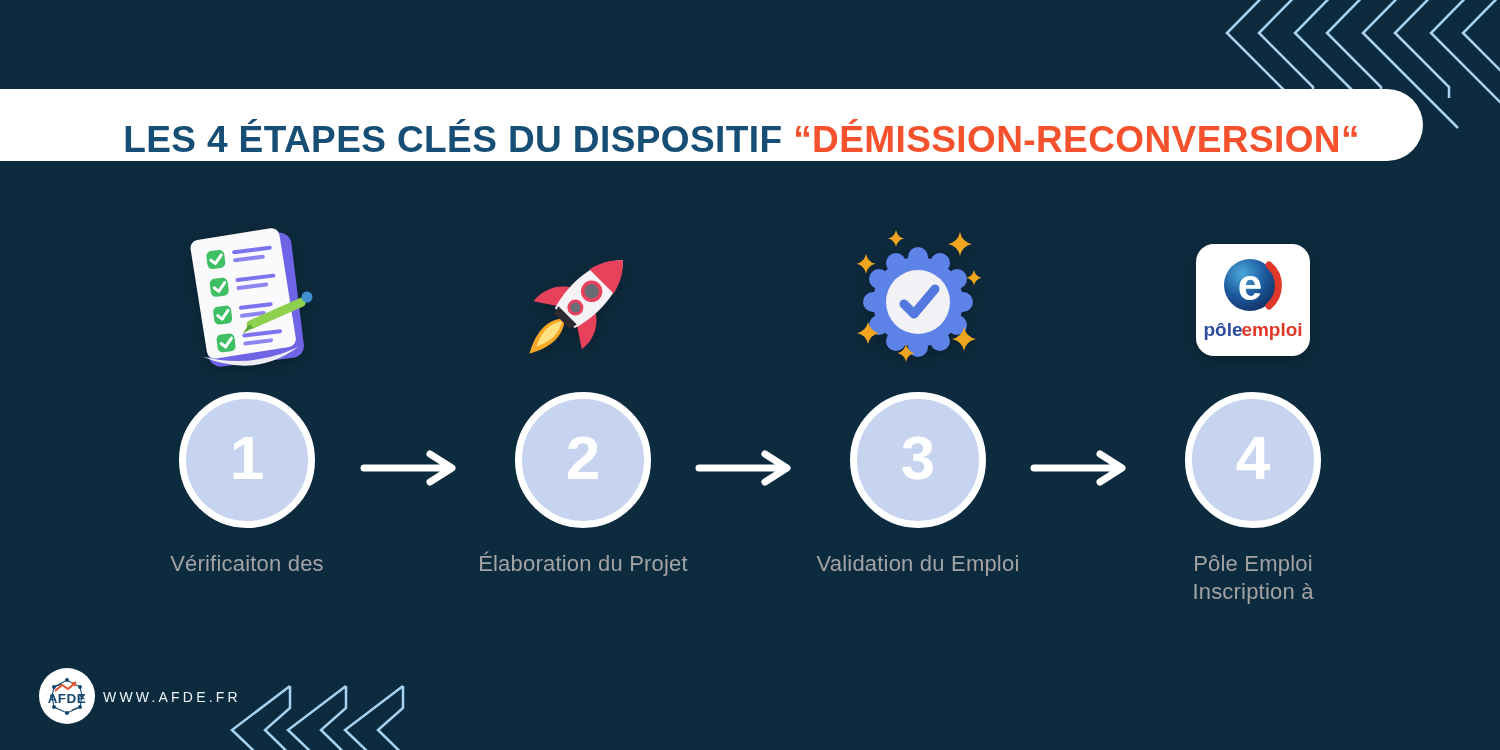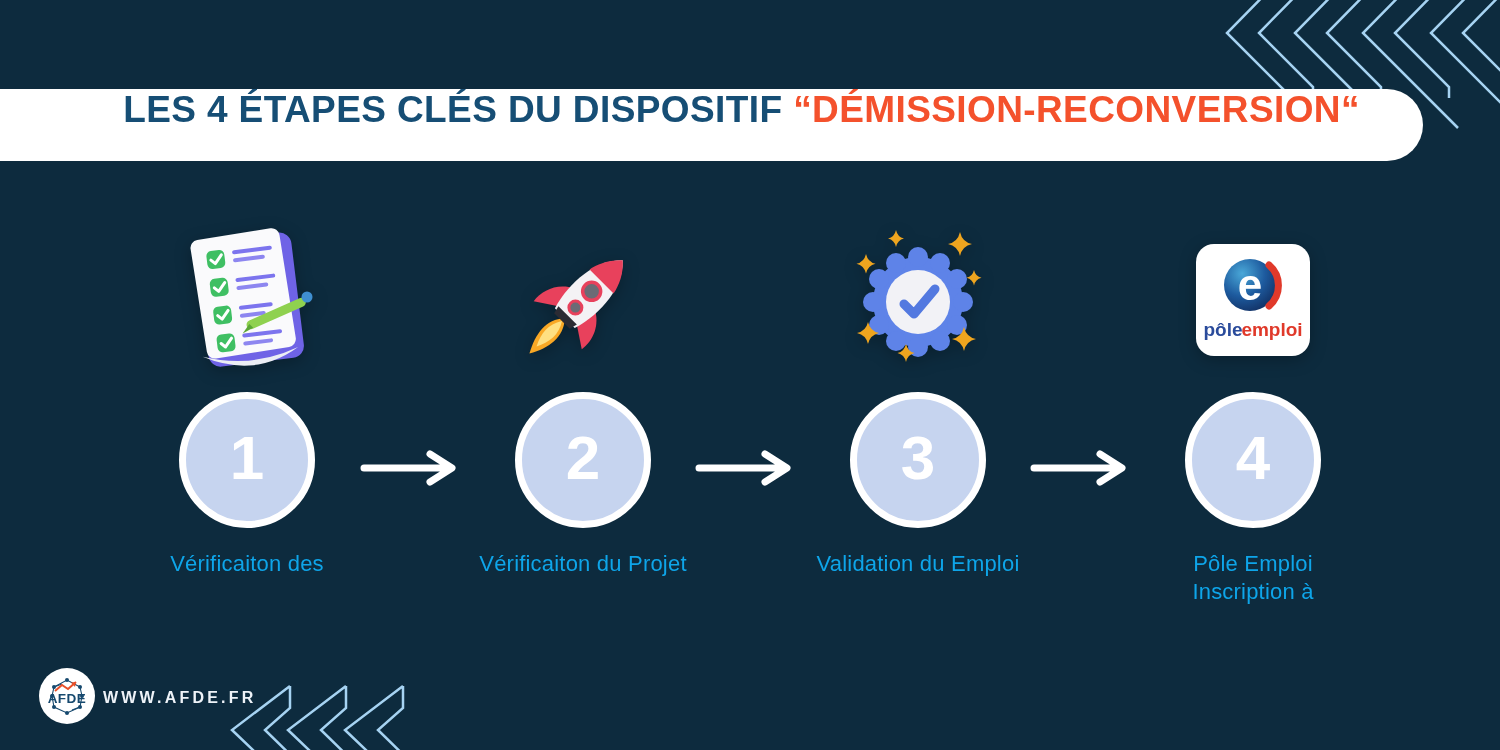--- a/index.html
+++ b/index.html
@@ -8,21 +8,21 @@
     background:#0d2b3e;
     font-family:"Liberation Sans","DejaVu Sans",sans-serif;
   }
   
   .chev-top{position:absolute;top:0;right:0;z-index:1;}
   .chev-bottom{position:absolute;left:200px;top:660px;z-index:1;}
   
   .banner{
     position:absolute;left:0;top:89px;width:1423px;height:72px;
     background:#ffffff;border-radius:0 38px 38px 0;z-index:5;
-    display:flex;align-items:flex-start;justify-content:center;
+    display:flex;align-items:flex-end;justify-content:center;
     padding-left:60px;box-sizing:border-box;
   }
   .banner h1{
     margin:0;font-size:37px;font-weight:800;letter-spacing:.4px;
     white-space:nowrap;
   }
   .t-blue{color:#164e75;}
   .t-orange{color:#f4512c;}
   
   .step{position:absolute;top:220px;width:300px;text-align:center;z-index:3;}
@@ -31,29 +31,29 @@
     width:122px;height:122px;border-radius:50%;
     border:7px solid #ffffff;background:#c6d4ef;
     margin:12px auto 0 auto;
     display:flex;align-items:center;justify-content:center;
   }
   .num-circle span{
     color:#ffffff;font-size:62px;font-weight:800;line-height:1;
     transform:translateY(-2px);
   }
   .step-label{
-    margin-top:22px;color:#0ea5e9;font-size:22px;font-weight:500;
+    margin-top:22px;color:#a3a3a3;font-size:22px;font-weight:500;
     line-height:28px;letter-spacing:.2px;
   }
   .flow-arrow{position:absolute;top:446px;z-index:3;}
   
   .footer-logo{position:absolute;left:38px;top:667px;z-index:4;}
   .site-url{
     position:absolute;left:103px;top:689px;z-index:4;
-    color:#eef3f8;font-size:16px;font-weight:700;letter-spacing:3.2px;
+    color:#eef3f8;font-size:14px;font-weight:400;letter-spacing:3.2px;
   }
   .shadowed{filter:drop-shadow(0 4px 8px rgba(0,0,0,.25));}
 </style>
 </head>
 <body>
 
 <div class="canvas">
 
   <svg class="chev-top" width="300" height="170" viewBox="0 0 300 170" fill="none">
     <g stroke="#a6d3f2" stroke-width="2.5" fill="none" stroke-linejoin="miter">
@@ -142,21 +142,21 @@
           <circle cx="0" cy="15" r="6.5" fill="#6b6b75" stroke="#e8415c" stroke-width="3"></circle>
 
           <path d="M-13,26 L13,26 L11,34 L-11,34 Z" fill="#2b2b33"></path>
         </g>
       </svg>
     </div>
     <div class="num-circle">
       <span>2</span>
     </div>
     <div class="step-label">
-      <div>Vérificaiton du Projet</div>
+      <div>Élaboration du Projet</div>
       <div></div>
     </div>
   </div>
 
   <div class="step" style="left:768px;">
     <div class="icon-box">
       <svg width="156" height="156" viewBox="0 0 156 156" class="shadowed">
 
         <g fill="#5e83e8">
           <circle cx="78" cy="80" r="45"></circle>

